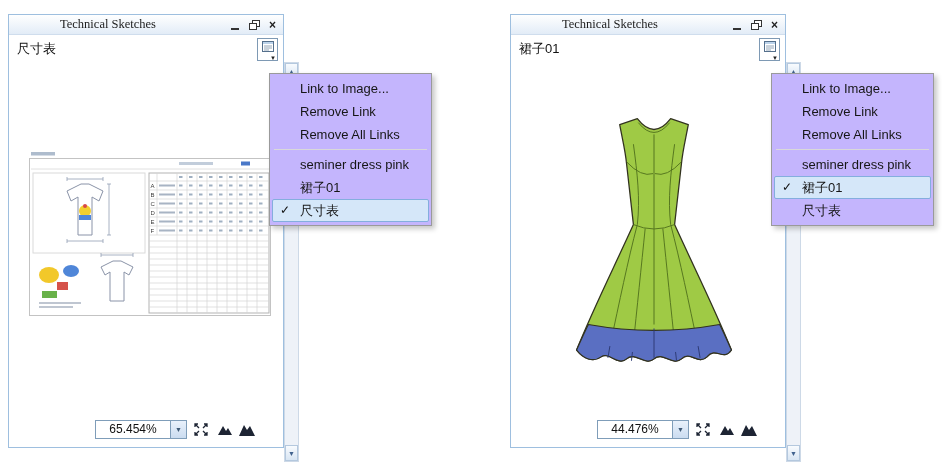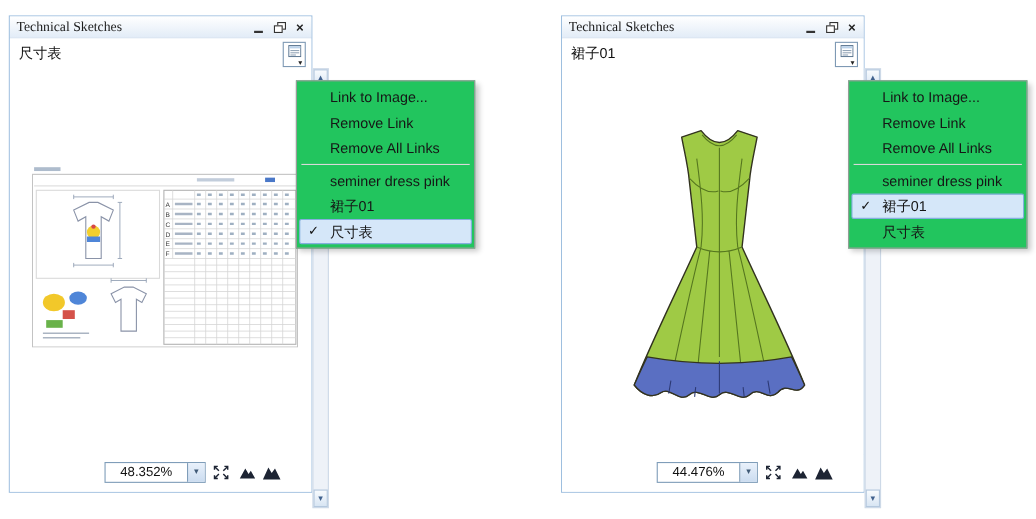--- a/index.html
+++ b/index.html
@@ -8,21 +8,21 @@
   .stage { position:relative; width:942px; height:472px; }
 
   
   .panel { position:absolute; width:276px; height:434px; background:#fff;
            border:1px solid #9ebfdf; }
   .titlebar { position:absolute; left:0; right:0; top:0; height:20px;
               background:linear-gradient(#ffffff,#e2ecf7);
               border-bottom:1px solid #cfdded;
               display:flex; align-items:center; padding:0 3px 0 6px; }
   .title { flex:1; font-family:"Liberation Serif", serif; font-size:12.5px; color:#1c1c1c;
-           white-space:nowrap; overflow:hidden; }
+           white-space:nowrap; overflow:hidden;margin-left:45px; }
   .winbtns { display:flex; gap:4px; }
   .winbtn { width:15px; height:15px; display:flex; align-items:center; justify-content:center;
             color:#222; cursor:default; }
   .minbar { display:inline-block; width:8px; height:2px; background:#333; margin-top:9px; }
   .restsq { position:relative; width:10px; height:9px; display:inline-block; }
   .restsq::before { content:""; position:absolute; left:3px; top:0; width:6px; height:5px;
                     border:1px solid #333; background:#fff; }
   .restsq::after  { content:""; position:absolute; left:0; top:3px; width:6px; height:5px;
                     border:1px solid #333; background:#fff; }
   .closeglyph { font-size:12px; font-weight:bold; line-height:1; color:#222; }
@@ -55,21 +55,21 @@
   .sb-btn { position:absolute; left:0; right:0; height:16px;
             background:linear-gradient(#f8fbfe,#d8e5f3); border:1px solid #b4c8de;
             display:flex; align-items:center; justify-content:center; }
   .sb-btn.up { top:0; } .sb-btn.down { bottom:0; }
   .sb-btn span { font-size:7px; color:#41628e; line-height:1; }
   .sb-track { position:absolute; left:0; right:0; top:16px; bottom:16px; }
   .sb-thumb { position:absolute; left:0; right:0; border:1px solid #8fb0d4; border-radius:2px;
               background:linear-gradient(90deg,#d7e5f6,#bcd2ea); }
 
   
-  .menu { position:absolute; width:163px; background:#22c55e; border:1px solid #9a9a9a;
+  .menu { position:absolute; width:163px; background:#c4b5fd; border:1px solid #9a9a9a;
           box-shadow:3px 3px 5px rgba(0,0,0,0.22); padding:3px 2px; z-index:20; }
   .mi { position:relative; height:23px; line-height:21px; font-size:13px; color:#161616;
         padding:0 10px 0 27px; white-space:nowrap; border:1px solid transparent;
         cursor:default; }
   .mi.checked { background:#d5e7f9; border:1px solid #84aede; border-radius:2px; }
   .mi-check { position:absolute; left:7px; top:0; font-size:12px; color:#111; }
   .msep { height:1px; background:#d9d9d9; margin:3px 2px; }
 
   svg { display:block; }
 </style>
@@ -153,21 +153,21 @@
           <text x="121.5" y="82" font-size="6" fill="#3c3c3c">F</text>
           <path d="M150,26 H238" stroke="#9fb0c2" stroke-width="2.2" stroke-dasharray="3.5 6.5"></path>
           <path d="M150,34.5 H238 M150,43.5 H238 M150,52.5 H238 M150,61.5 H238 M150,70.5 H238 M150,79.5 H238" stroke="#9fb0c2" stroke-width="2.2" stroke-dasharray="3.5 6.5" fill="none"></path>
           <path d="M130,34.5 H146 M130,43.5 H146 M130,52.5 H146 M130,61.5 H146 M130,70.5 H146 M130,79.5 H146" stroke="#a8b4c4" stroke-width="2.2" fill="none"></path>
         </g>
       </svg>
     </div>
 
     <div class="bottombar">
       <div class="zoom-combo">
-        <span class="zoom-value">48.352%</span>
+        <span class="zoom-value">65.454%</span>
         <span class="combo-btn">
           <span>▼</span>
         </span>
       </div>
       <span class="tool-btn" style="left:182px;">
         <svg width="16" height="15" viewBox="0 0 16 15">
           <g stroke="#1d2433" stroke-width="1.3" fill="none">
             <path d="M6,6 L2,2 M2,5 V2 H5"></path>
               <path d="M10,6 L14,2 M11,2 H14 V5"></path>
             <path d="M6,9 L2,13 M2,10 V13 H5"></path>

